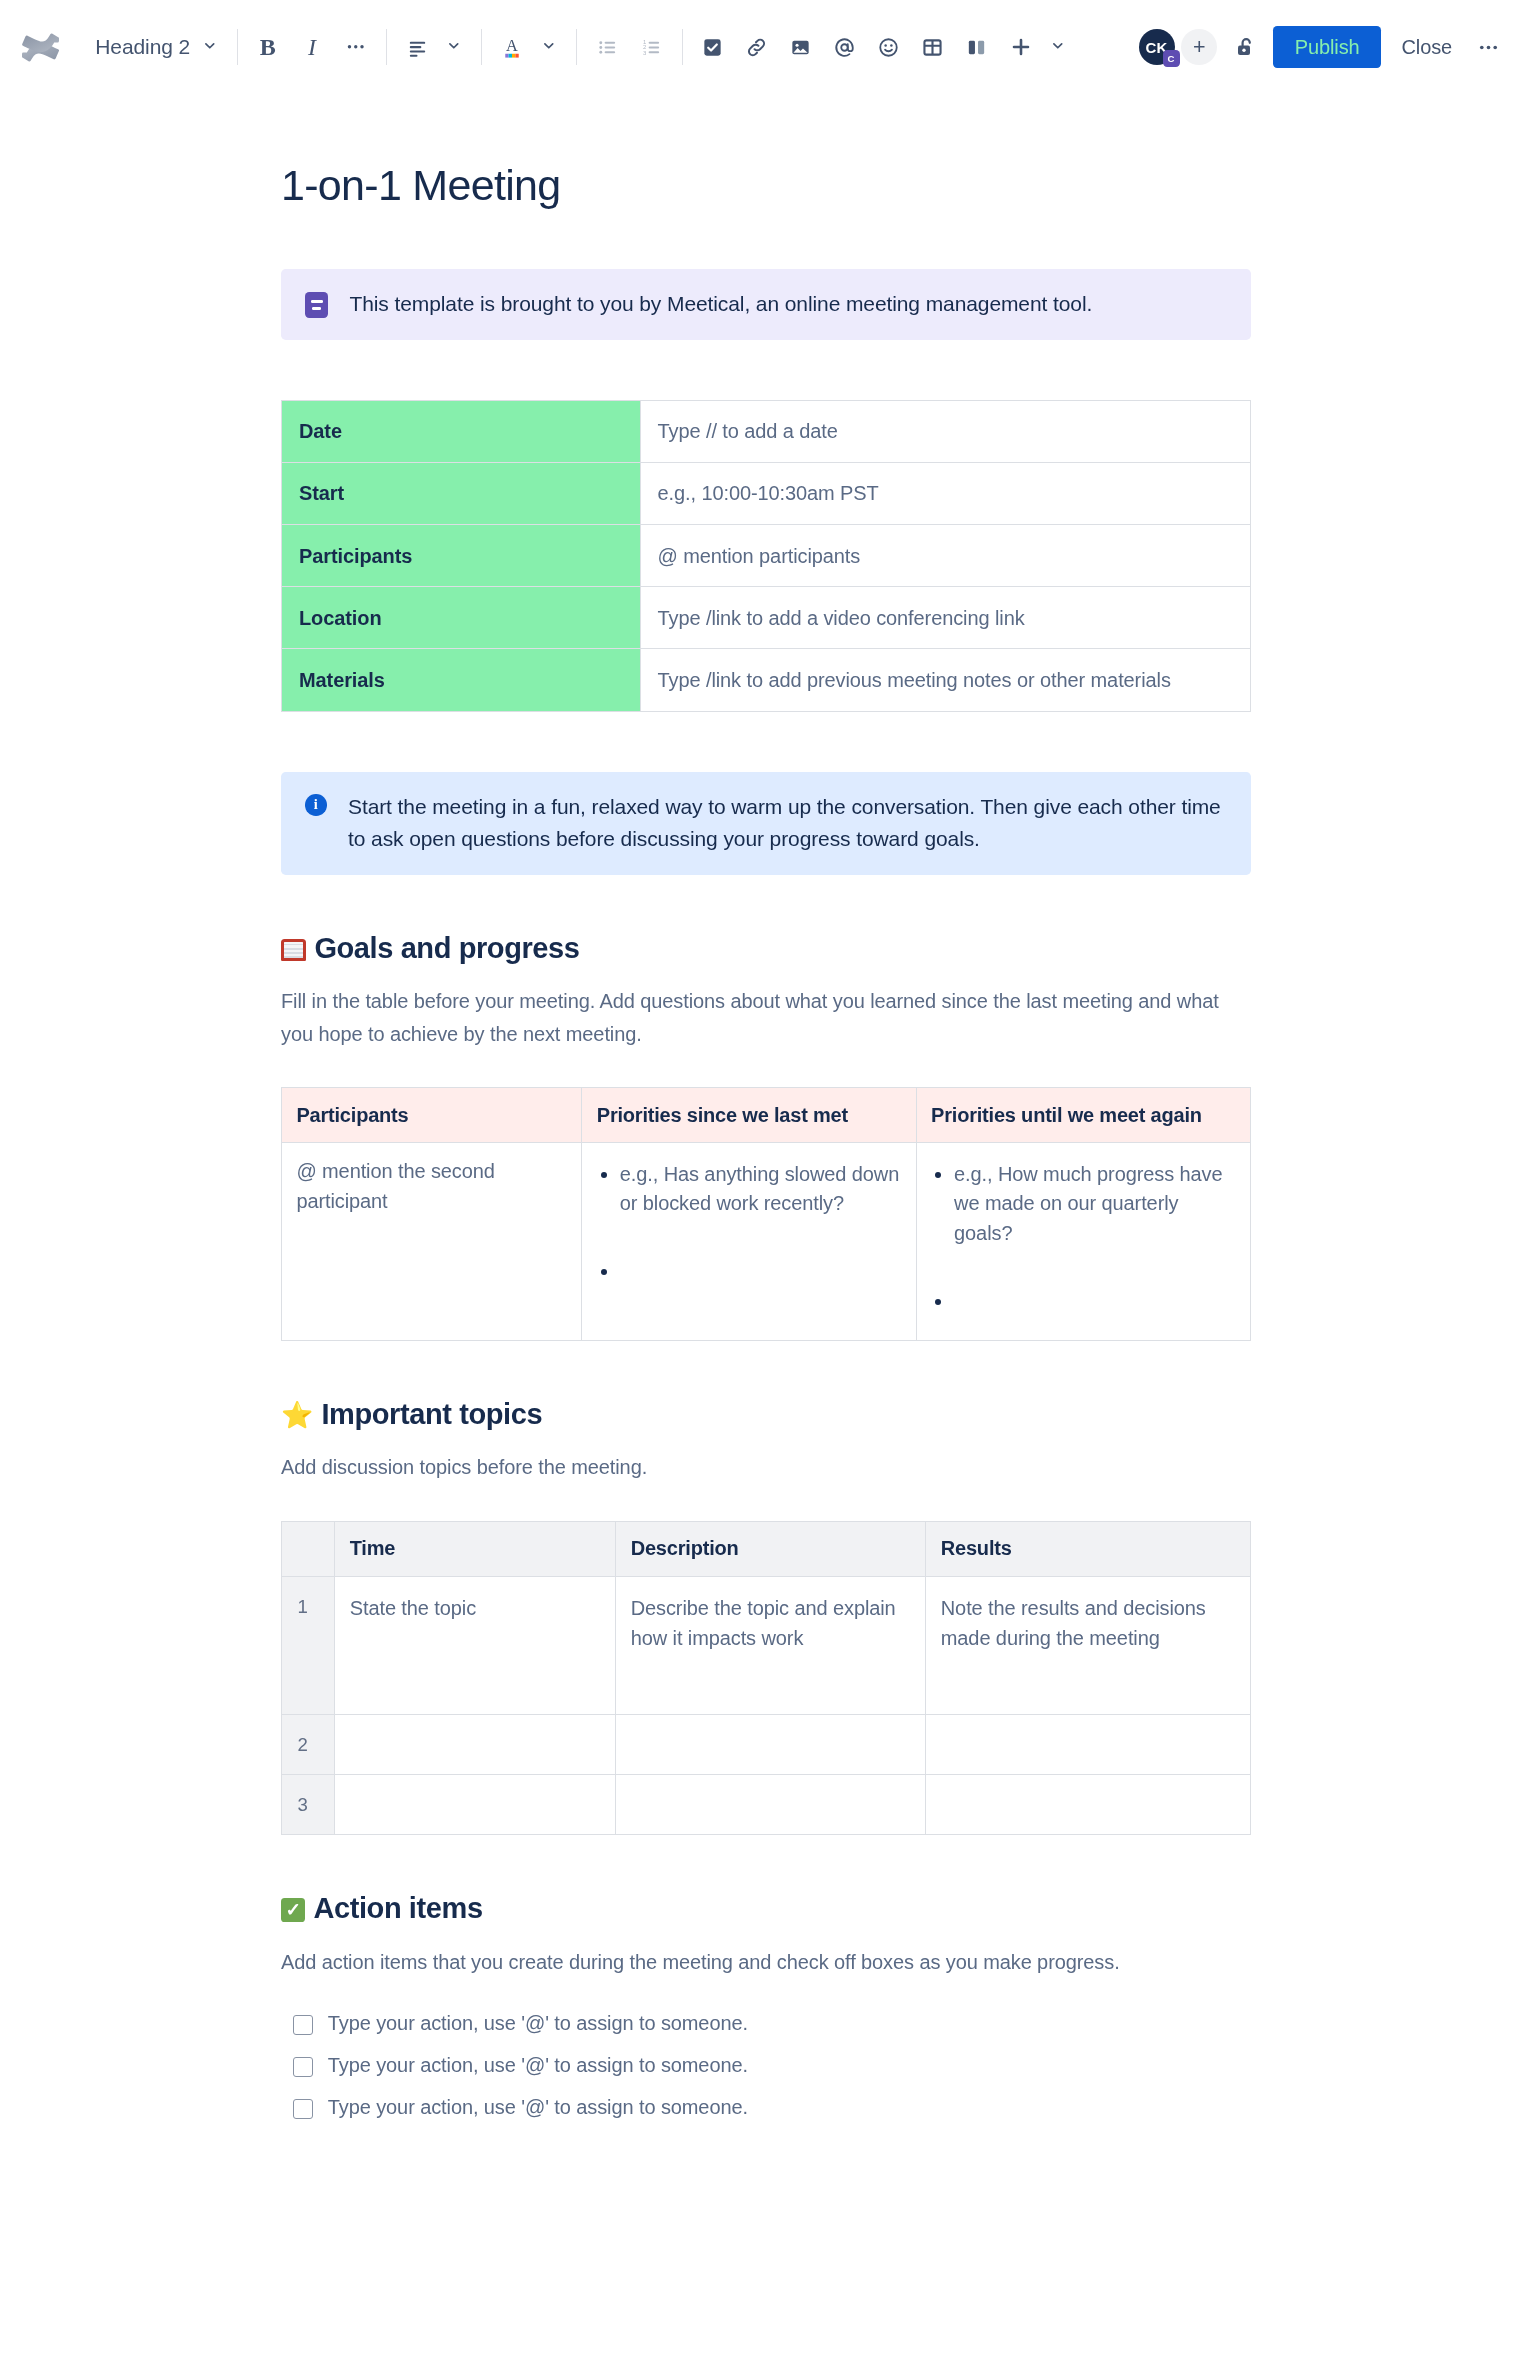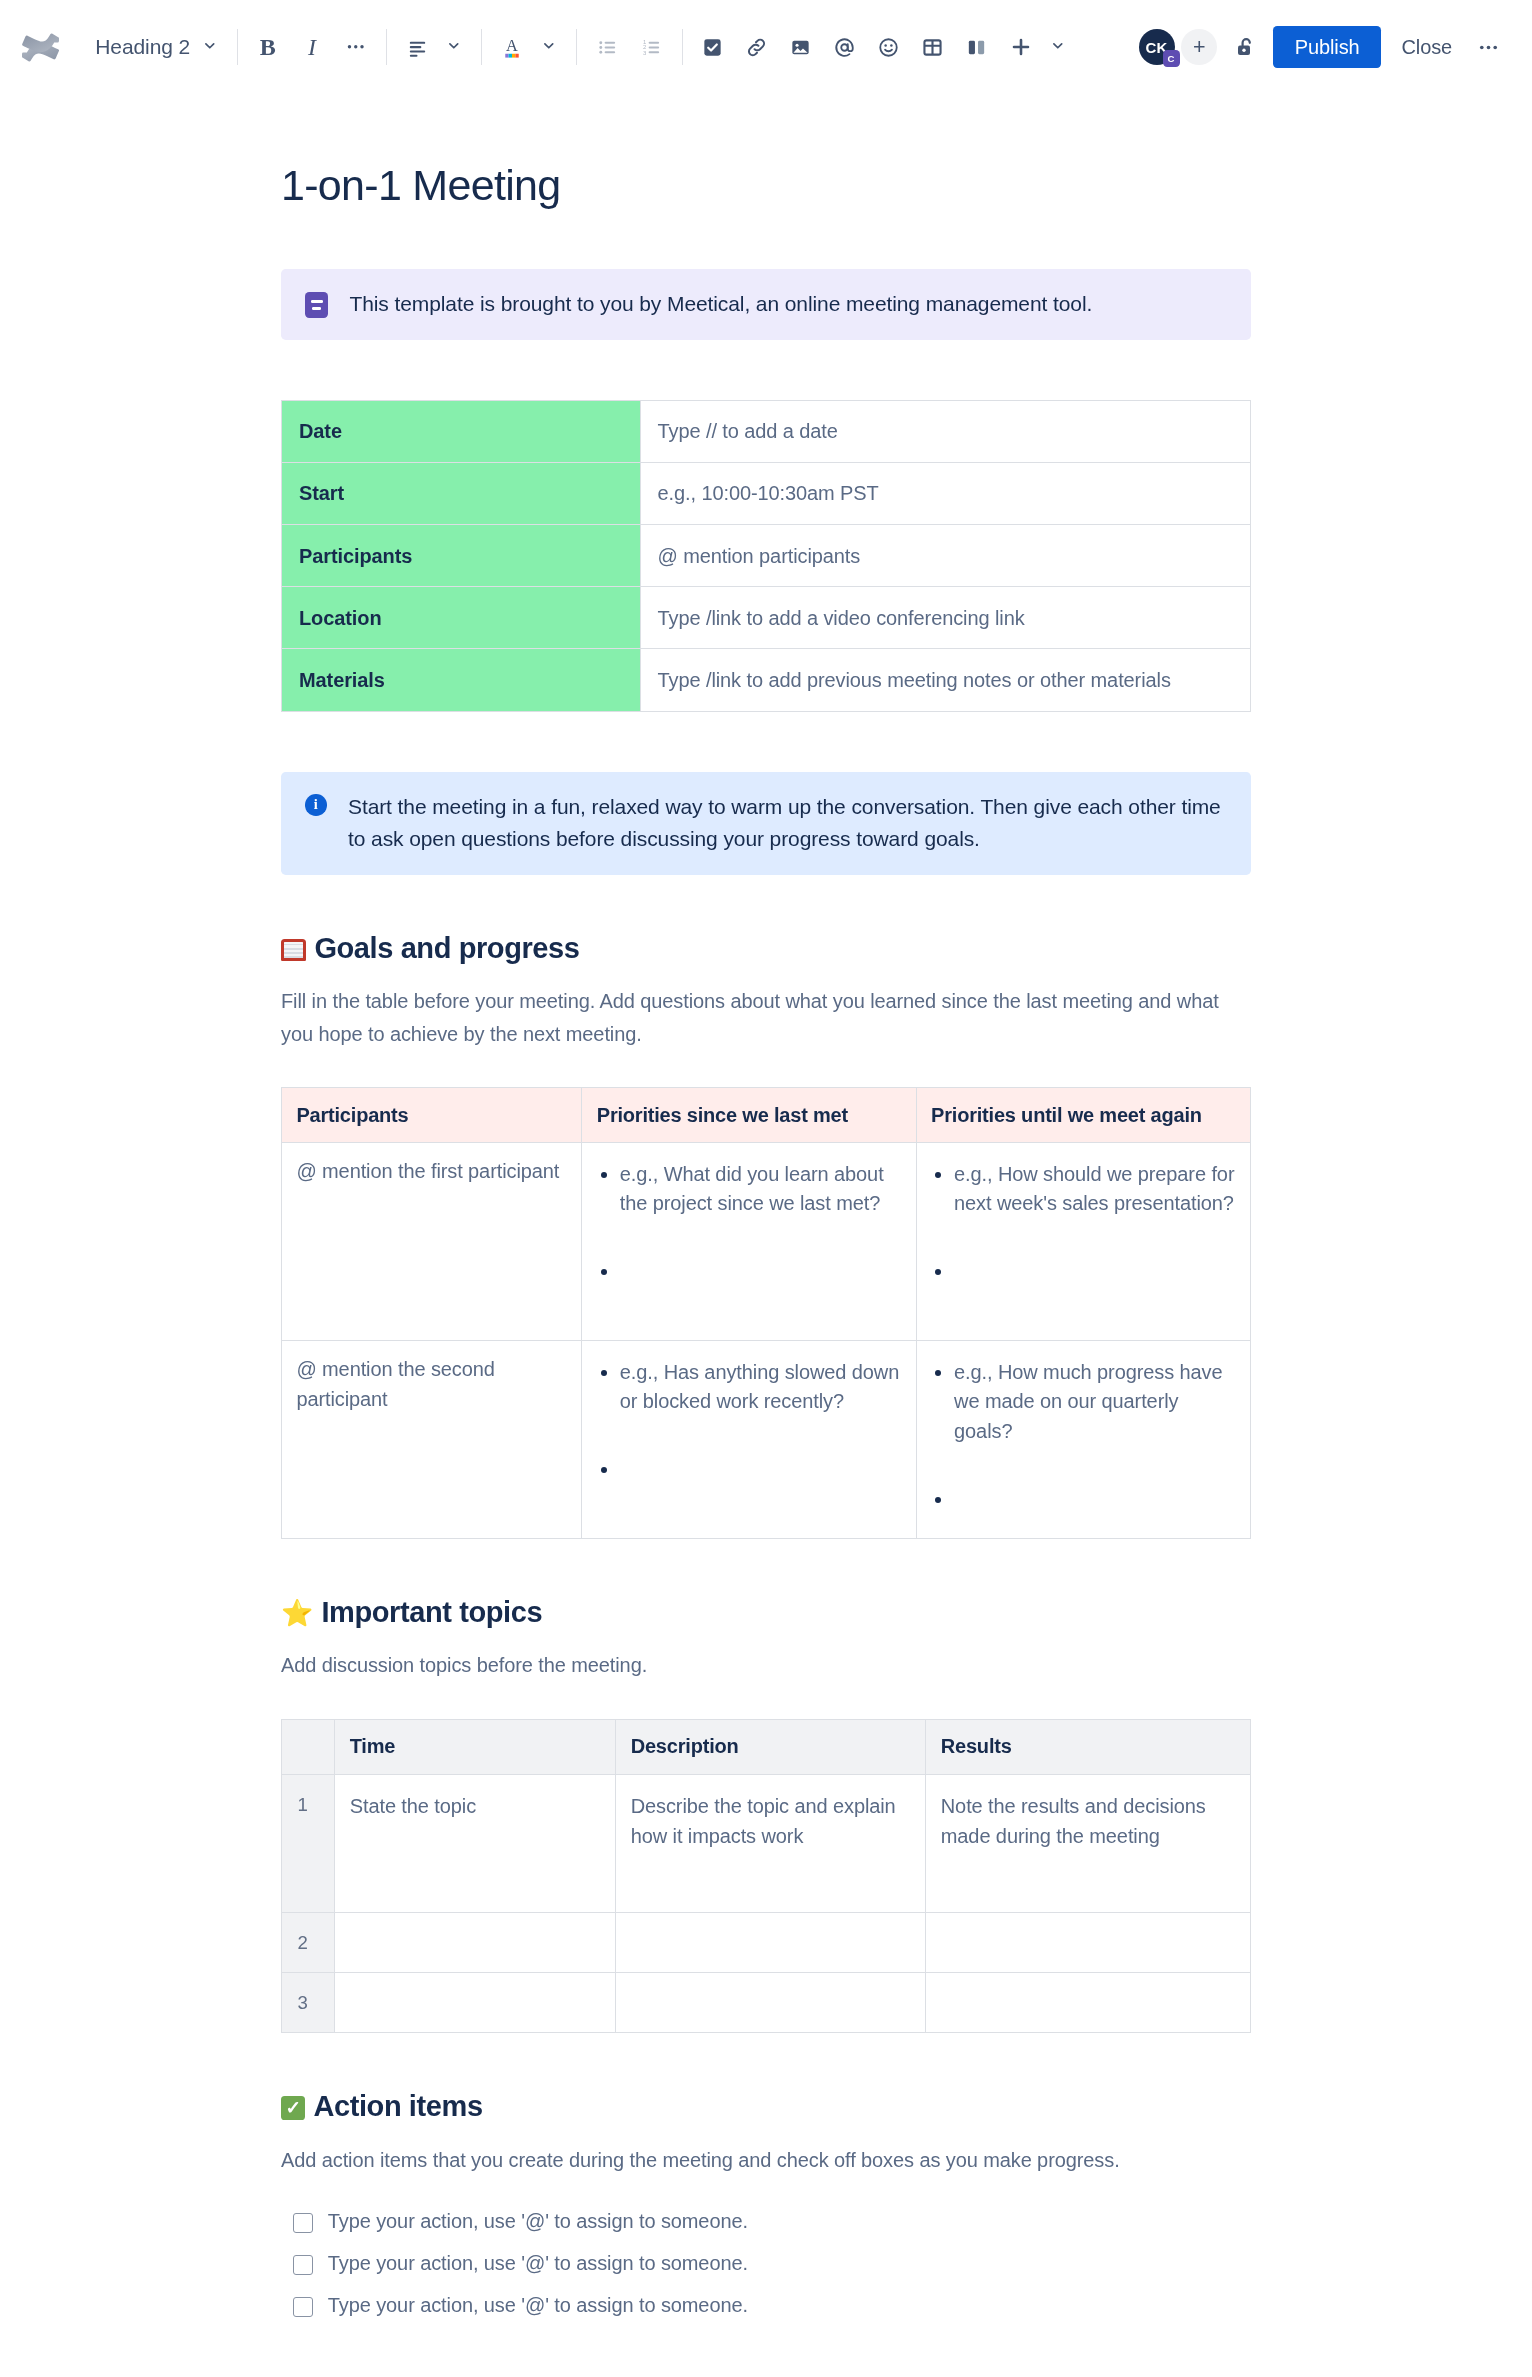--- a/index.html
+++ b/index.html
@@ -119,21 +119,21 @@
     background: #F1F2F4;
     display: flex; align-items: center; justify-content: center;
     margin-left: -8.4px;
     font-size: 21.5px;
     color: #44546F;
     cursor: pointer;
     z-index: 1;
   }
   .publish-btn {
     background: #0C5FD4;
-    color: #ffffff;
+    color: #86efac;
     font-size: 20px;
     border: none;
     border-radius: 4.2px;
     padding: 9.6px 21.5px;
     cursor: pointer;
     font-family: "Liberation Sans", sans-serif;
     margin: 0 6px;
     letter-spacing: -0.1px;
   }
   .close-btn {
@@ -623,35 +623,20 @@
   <table class="goals-table">
     <thead>
       <tr>
         <th style="width:31%">Participants</th>
         <th style="width:34.5%">Priorities since we last met</th>
         <th style="width:34.5%">Priorities until we meet again</th>
       </tr>
     </thead>
     <tbody>
       <tr>
-        <td>@ mention the first participant</td>
-        <td>
-          <ul>
-            <li>e.g., What did you learn about the project since we last met?</li>
-            <li></li>
-          </ul>
-        </td>
-        <td>
-          <ul>
-            <li>e.g., How should we prepare for next week's sales presentation?</li>
-            <li></li>
-          </ul>
-        </td>
-      </tr>
-      <tr>
         <td>@ mention the second participant</td>
         <td>
           <ul>
             <li>e.g., Has anything slowed down or blocked work recently?</li>
             <li></li>
           </ul>
         </td>
         <td>
           <ul>
             <li>e.g., How much progress have we made on our quarterly goals?</li>

